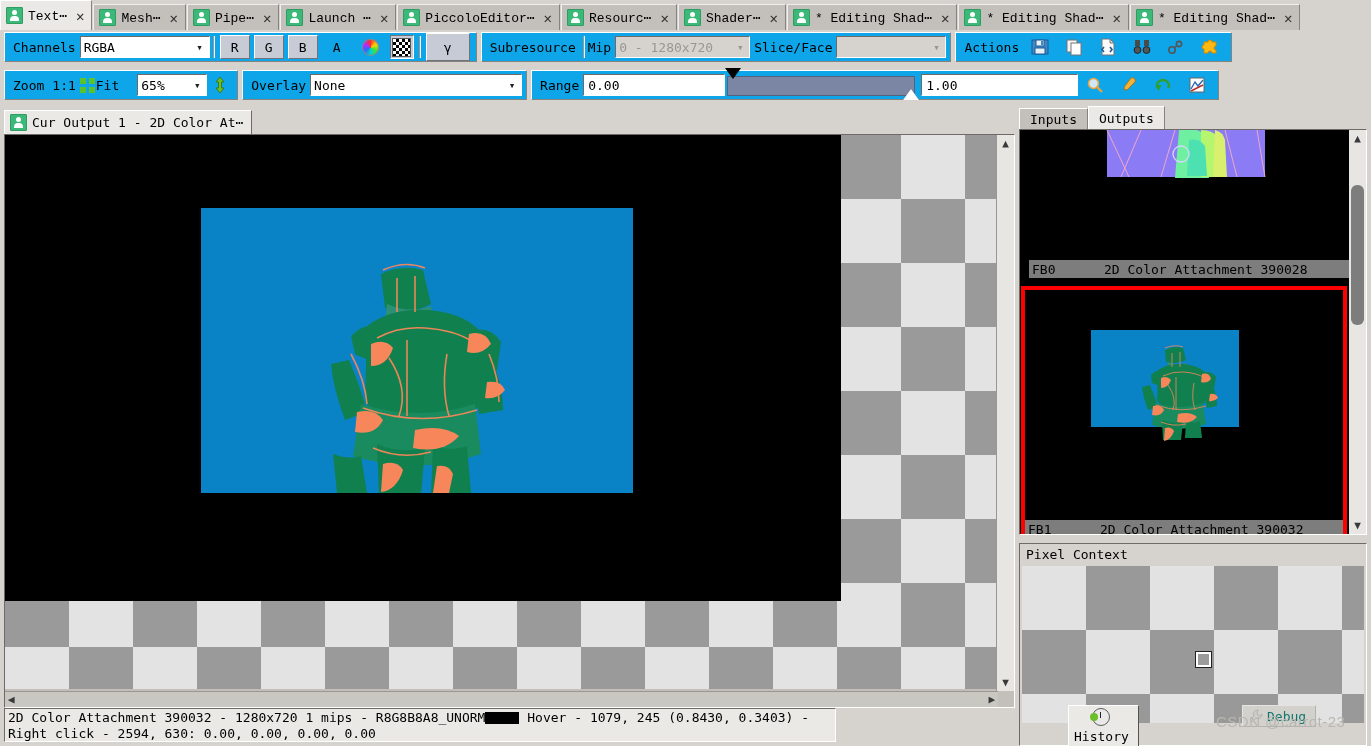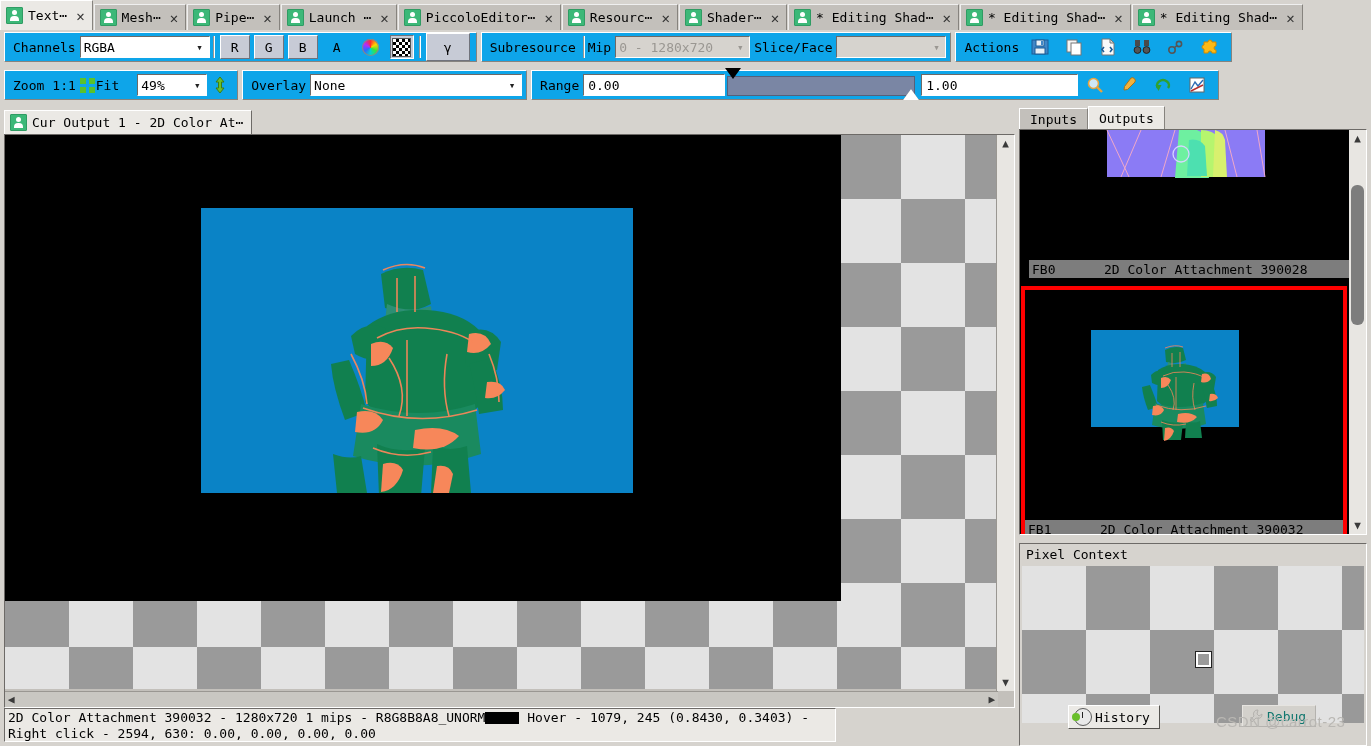--- a/index.html
+++ b/index.html
@@ -13,21 +13,21 @@
   .tab{height:26px;display:flex;align-items:center;gap:5px;padding:0 7px 0 5px;
        background:#c3c0bb;border:1px solid #efefef;border-right-color:#86837e;
        border-bottom:none;margin-right:1px;white-space:nowrap;box-sizing:border-box;}
   .tab.active{height:30px;background:#ebe9e5;border-color:#fff;border-right-color:#86837e;}
   .tabicon{width:15px;height:15px;background:#3cb878;border:1px solid #2f9c63;
            flex:none;position:relative;border-radius:1px;}
   .tabicon:before{content:"";position:absolute;left:5px;top:2px;width:5px;height:5px;
            border-radius:50%;background:#fff;}
   .tabicon:after{content:"";position:absolute;left:3px;top:8px;width:9px;height:5px;
            border-radius:4px 4px 0 0;background:#fff;}
-  .tabtxt{font-size:13px;letter-spacing:0px;}
+  .tabtxt{font-size:13px;letter-spacing:0px;font-family:Liberation Mono, monospace;}
   .tabx{font-size:14px;font-weight:bold;color:#333;padding-left:4px;cursor:pointer;}
 
   
   .toolrow{position:absolute;left:0;height:34px;display:flex;align-items:center;}
   .tgroup{height:30px;display:flex;align-items:center;padding:0 4px;box-sizing:border-box;
           border:1px solid #fff;border-right-color:#86837e;border-bottom-color:#86837e;
           margin-right:4px;background:#0ea5e9;}
   .lbl{padding:0 4px;white-space:nowrap;}
   .combo{height:22px;background:#fff;border:1px solid #6d6a67;border-right-color:#fff;
          border-bottom-color:#fff;display:flex;align-items:center;box-sizing:border-box;
@@ -295,21 +295,21 @@
       <span class="lbl">Zoom</span>
       <span class="lbl">1:1</span>
       <span class="fiticon">
           <i></i>
           <i></i>
           <i></i>
           <i></i>
         </span>
       <span class="lbl" style="padding-left:1px">Fit</span>
       <div class="combo" style="width:70px;margin-left:14px;">
-        <span class="cval">49%</span>
+        <span class="cval">65%</span>
         <span class="carrow">▾</span>
       </div>
       <div class="tbtn flat" style="min-width:22px">
         <svg width="14" height="18" viewBox="0 0 14 18">
           <path d="M7 1 L11 6 H8.5 V12 H11 L7 17 L3 12 H5.5 V6 H3 Z" fill="#6abf2b" stroke="#3d7c15"></path>
         </svg>
       </div>
     </div>
 
     <div class="tgroup">
@@ -523,21 +523,21 @@
         <div class="thumbthumb"></div>
         <div class="vsbArrow" style="position:absolute;bottom:0;left:0;right:0;">▼</div>
       </div>
     </div>
 
     <div class="pixctx">
       <div class="pixhdr">Pixel Context</div>
       <div class="pixgrid">
         <div class="pixsel"></div>
       </div>
-      <div class="hbtn" style="left:48px;top:161px;">
+      <div class="hbtn" style="left:48px;top:161px;flex-direction:column;">
         <span class="clockico"></span>
         <span>History</span>
       </div>
       <div class="dbtn" style="left:222px;top:161px;">
         <svg width="16" height="16" viewBox="0 0 16 16">
           <path d="M10 2 a4 4 0 0 0 -4 6 L2 12 l2 2 4 -4 a4 4 0 0 0 6 -4 l-3 2 -2 -2 Z" fill="#cfcdc9" stroke="#b4b2ae"></path>
         </svg>
         <span>Debug</span>
       </div>
     </div>

